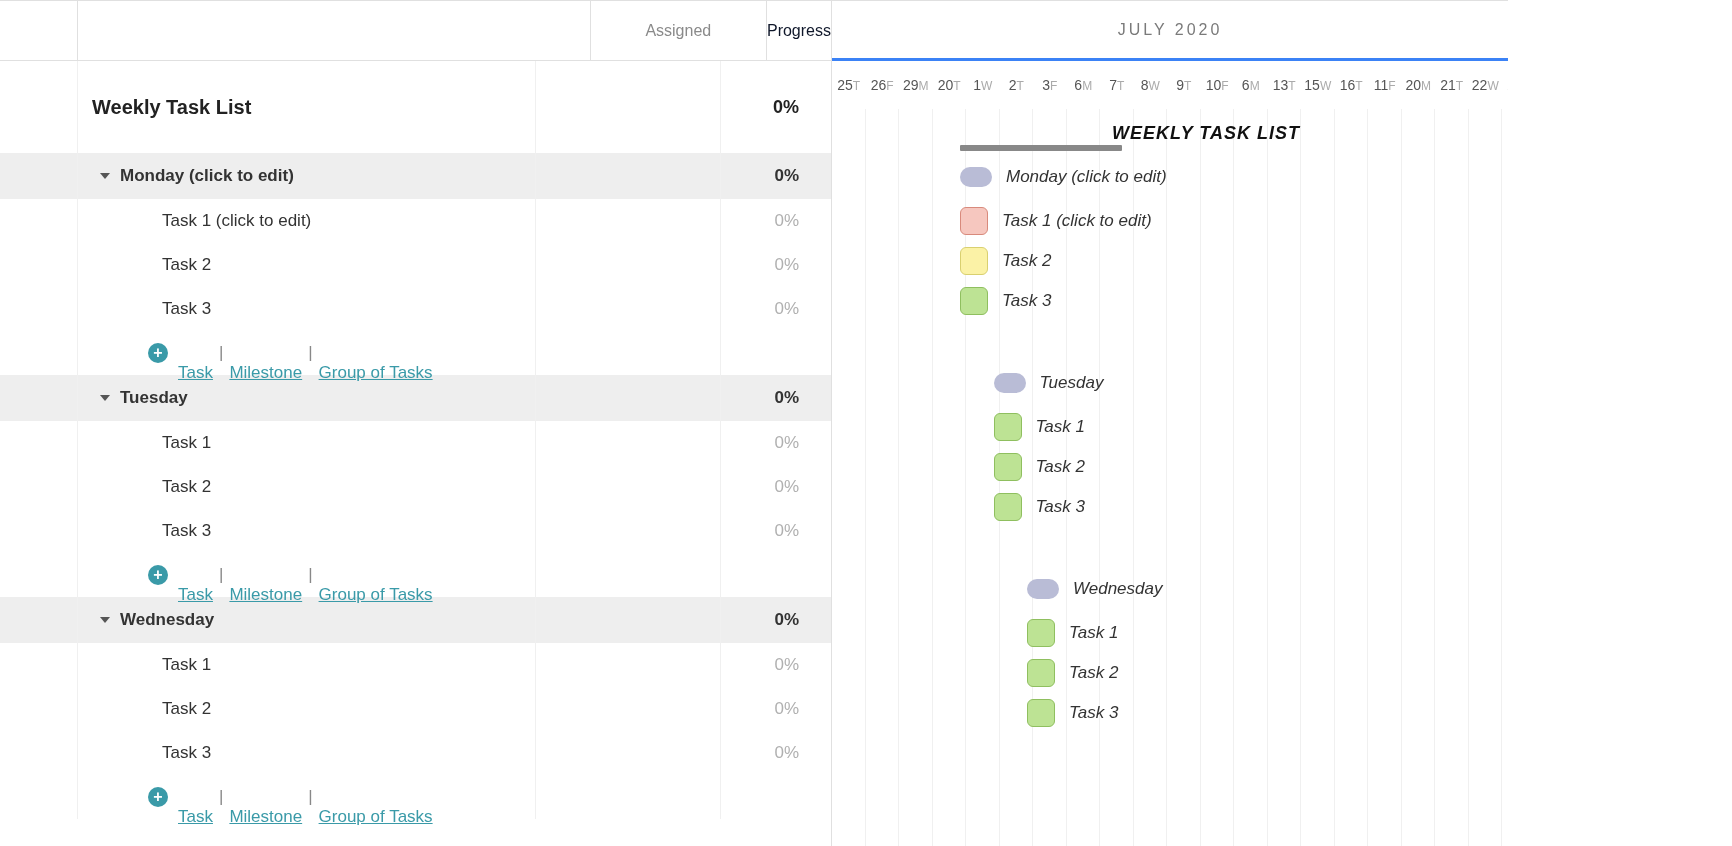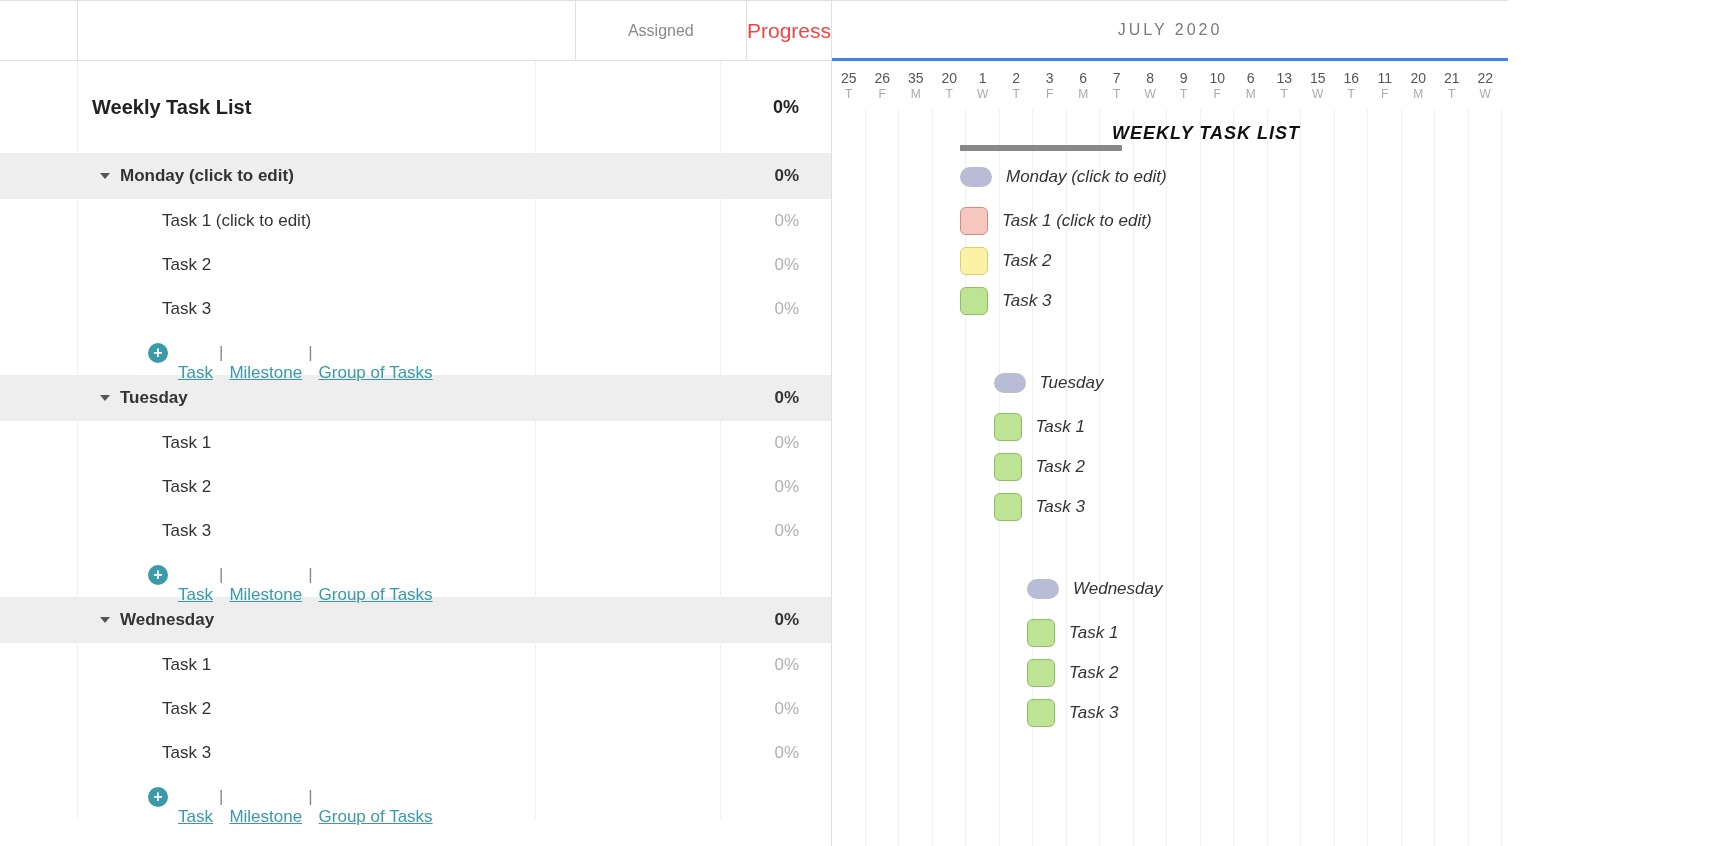--- a/index.html
+++ b/index.html
@@ -31,21 +31,21 @@
 .left-header .col-assigned {
   width: 186px;
   border-right: 1px solid #e0e0e0;
   border-left: 1px solid #e0e0e0;
   display: flex; align-items: center; justify-content: center;
   color: #8a8a8a; font-size: 16px;
 }
 .left-header .col-progress {
   flex: 1;
   display: flex; align-items: center; justify-content: center;
-  color: #ef4444; font-size: 21px;
+  color: #0f172a; font-size: 16px;
 }
 .left-body { flex: 1; }
 .row {
   display: flex;
   align-items: center;
   height: 44px;
   font-size: 17px;
 }
 .row .c-indent { width: 78px; border-right: 1px solid #f0f0f0; height:100%; }
 .row .c-name { flex: 1; display:flex; align-items:center; padding-left: 14px; height:100%; }
@@ -76,21 +76,21 @@
 
 .right-pane { flex:1; position:relative; overflow:hidden; }
 .month-header {
   height:60px; border-bottom:3px solid #3b82f6;
   display:flex; align-items:center; justify-content:center;
   color:#7a7a7a; letter-spacing:3px; font-size:16px; font-weight:500;
 }
 .date-row { display:flex; height:48px; }
 .date-cell {
   width:33.5px; flex-shrink:0;
-  display:flex; flex-direction:column; align-items:center; justify-content:center;
+  display:flex; align-items:center; justify-content:center;
   font-size:13px; color:#888;
 }
 .date-cell .dnum { color:#555; font-size:14px; }
 .date-cell .dletter { color:#aaa; font-size:12px; margin-top:1px; }
 .timeline-body {
   position:relative;
   height: calc(846px - 60px - 48px);
 }
 .grid-lines { position:absolute; inset:0; display:flex; pointer-events:none; }
 .grid-col { width:33.5px; border-right:1px solid #f0f0f0; flex-shrink:0; }
@@ -277,21 +277,21 @@
     <div class="date-row" id="date-row">
         <div class="date-cell">
           <span class="dnum">25</span>
           <span class="dletter">T</span>
         </div>
         <div class="date-cell">
           <span class="dnum">26</span>
           <span class="dletter">F</span>
         </div>
         <div class="date-cell">
-          <span class="dnum">35</span>
+          <span class="dnum">29</span>
           <span class="dletter">M</span>
         </div>
         <div class="date-cell">
           <span class="dnum">20</span>
           <span class="dletter">T</span>
         </div>
         <div class="date-cell">
           <span class="dnum">1</span>
           <span class="dletter">W</span>
         </div>

